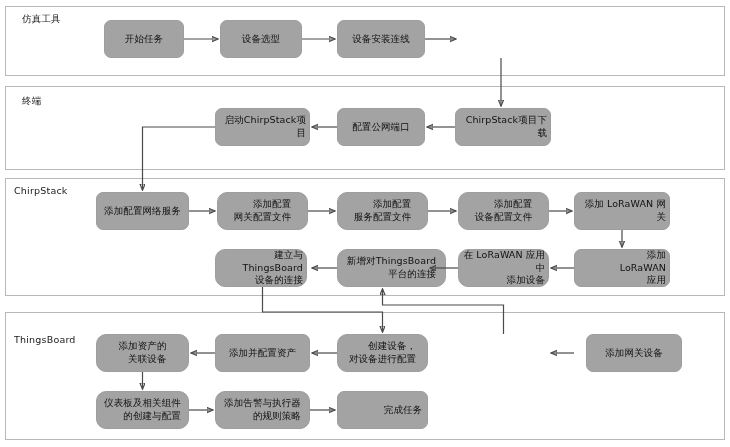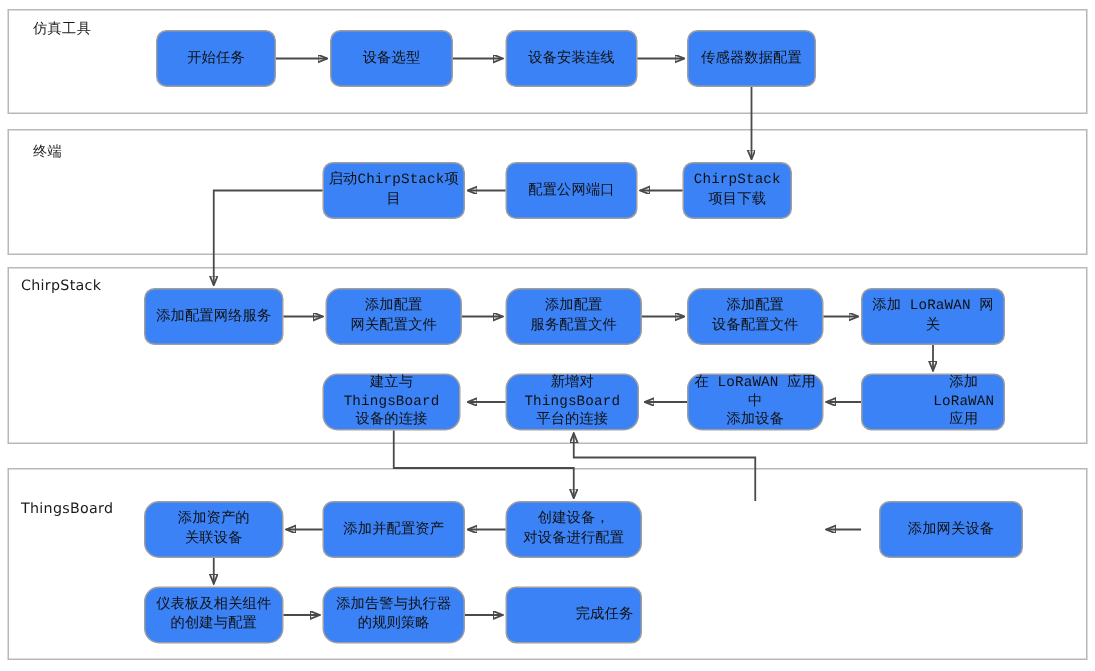--- a/index.html
+++ b/index.html
@@ -21,32 +21,31 @@
     font-size:9.5px;
     color:#1a1a1a;
     white-space:nowrap;
     letter-spacing:.2px;
   }
 
   .node{
     position:absolute;
     border:1px solid #9e9e9e;
     border-radius:7px;
-    background:#3b82f6;
+    background:#a3a3a3;
     box-sizing:border-box;
     display:flex;
     align-items:center;
     justify-content:center;
-    text-align:center;
+    text-align:right;
     font-size:9.5px;
     line-height:1.35;
     color:#111;
     padding:2px 3px;
     letter-spacing:.1px;
-    font-family:Liberation Mono, monospace;
   }
   .node.r2{border-radius:10px;}
   .node span{display:block;white-space:pre-line;}
 
   svg.edges{position:absolute;left:0;top:0;width:730px;height:447px;pointer-events:none;}
   svg.edges path,svg.edges line{stroke:#4a4a4a;stroke-width:1.2;fill:none;}
 </style>
 </head>
 <body>
 
@@ -61,24 +60,21 @@
     <div class="lane-label" style="left: 14px; top: 334px;">ThingsBoard</div>
     <div class="node" style="left: 104px; top: 20px; width: 80px; height: 38px;">
       <span>开始任务</span>
     </div>
     <div class="node" style="left: 220px; top: 20px; width: 82px; height: 38px;">
       <span>设备选型</span>
     </div>
     <div class="node" style="left: 337px; top: 20px; width: 88px; height: 38px;">
       <span>设备安装连线</span>
     </div>
-    <div class="node" style="left: 458px; top: 20px; width: 86px; height: 38px;">
-      <span>传感器数据配置</span>
-    </div>
-    <div class="node" style="left: 455px; top: 108px; width: 73px; height: 38px;">
+    <div class="node" style="left: 455px; top: 108px; width: 96px; height: 38px;">
       <span>ChirpStack项目下载</span>
     </div>
     <div class="node" style="left: 337px; top: 108px; width: 88px; height: 38px;">
       <span>配置公网端口</span>
     </div>
     <div class="node" style="left: 215px; top: 108px; width: 95px; height: 38px;">
       <span>启动ChirpStack项目</span>
     </div>
     <div class="node" style="left: 96px; top: 192px; width: 93px; height: 38px;">
       <span>添加配置网络服务</span>
@@ -98,21 +94,21 @@
     <div class="node" style="left: 574px; top: 192px; width: 96px; height: 38px;">
       <span>添加 LoRaWAN 网关</span>
     </div>
     <div class="node" style="left: 574px; top: 249px; width: 96px; height: 38px; padding-left: 44px;">
       <span>添加 LoRaWAN 应用</span>
     </div>
     <div class="node r2" style="left: 458px; top: 249px; width: 91px; height: 38px;">
       <span>在 LoRaWAN 应用中
 添加设备</span>
     </div>
-    <div class="node r2" style="left: 337px; top: 249px; width: 89px; height: 38px;">
+    <div class="node r2" style="left: 337px; top: 249px; width: 109px; height: 38px;">
       <span>新增对ThingsBoard
 平台的连接</span>
     </div>
     <div class="node r2" style="left: 215px; top: 249px; width: 92px; height: 38px;">
       <span>建立与ThingsBoard
 设备的连接</span>
     </div>
     <div class="node" style="left: 574px; top: 334px; width: 96px; height: 38px; margin-left: 12px;">
       <span>添加网关设备</span>
     </div>

